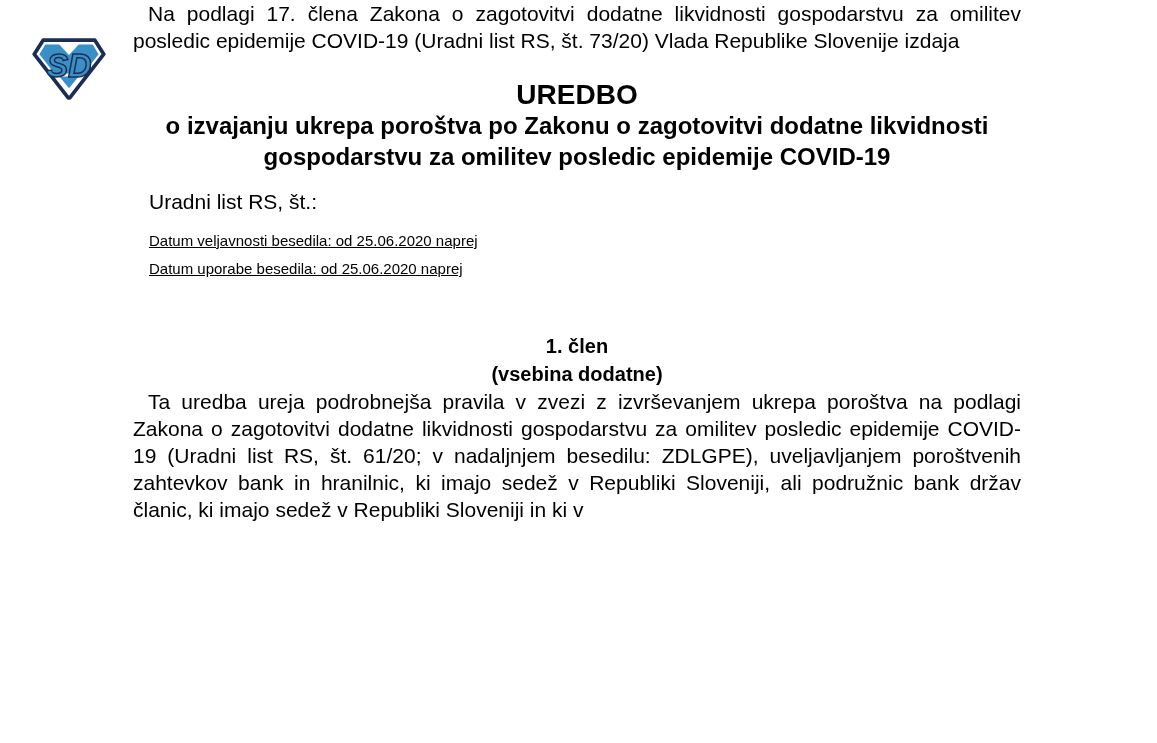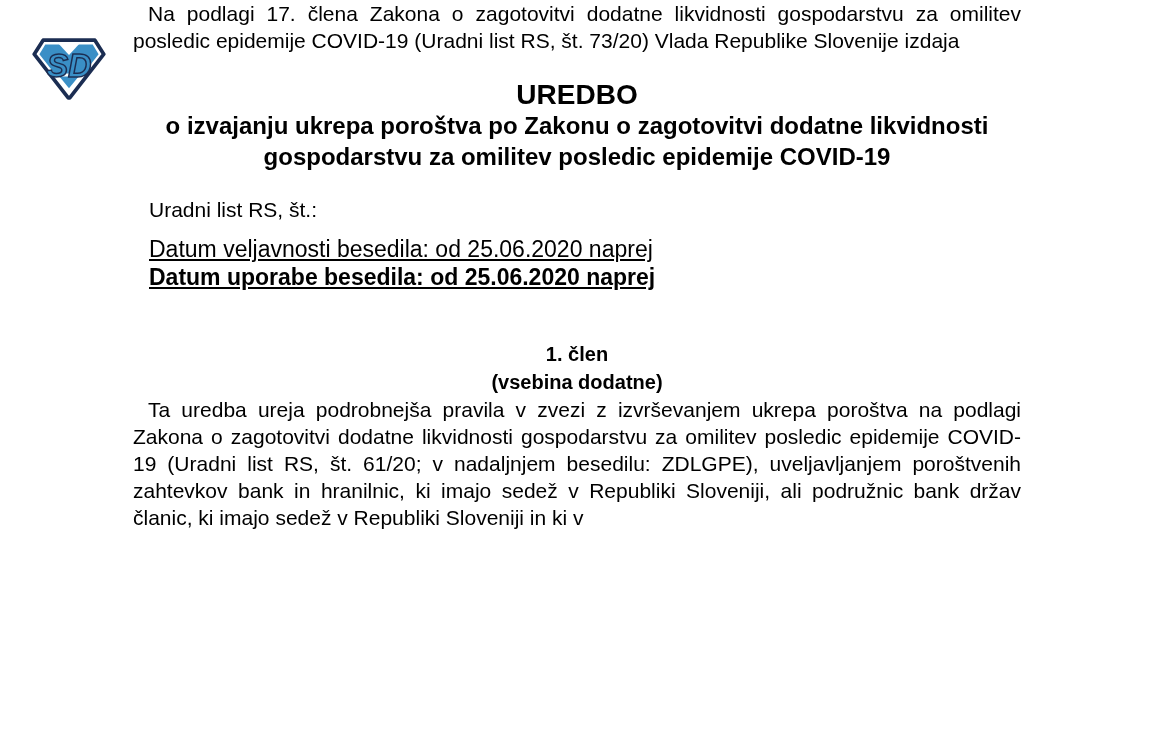--- a/index.html
+++ b/index.html
@@ -41,42 +41,42 @@
   }
   .intro { margin-top: 166px; }
   .doc-title {
     margin-top: 26px;
     text-align: center;
     font-weight: bold;
   }
   .title-line1 { font-size: 28px; line-height: 30px; }
   .title-line2 { font-size: 24px; line-height: 31px; }
   .gazette {
-    margin-top: 24px;
+    margin-top: 16px;
     padding-left: 16px;
     font-size: 21px;
     line-height: 28px;
   }
   .bullet-dot {
     display: inline-block;
     width: 8px;
     height: 8px;
     background: #000;
     border-radius: 50%;
     margin-right: 3px;
     vertical-align: 4px;
   }
   .validity {
     margin-top: 11px;
     padding-left: 16px;
-    font-size: 23px;
+    font-size: 15px;
     line-height: 28px;
   }
   .underlined { text-decoration: underline; }
-  .bold { font-weight: bold; }
+  .bold { font-weight: normal; }
   .article { margin-top: 49px; }
   .art-center {
     text-align: center;
     font-weight: bold;
     font-size: 20px;
     line-height: 28px;
   }
 </style>
 </head>
 <body>

